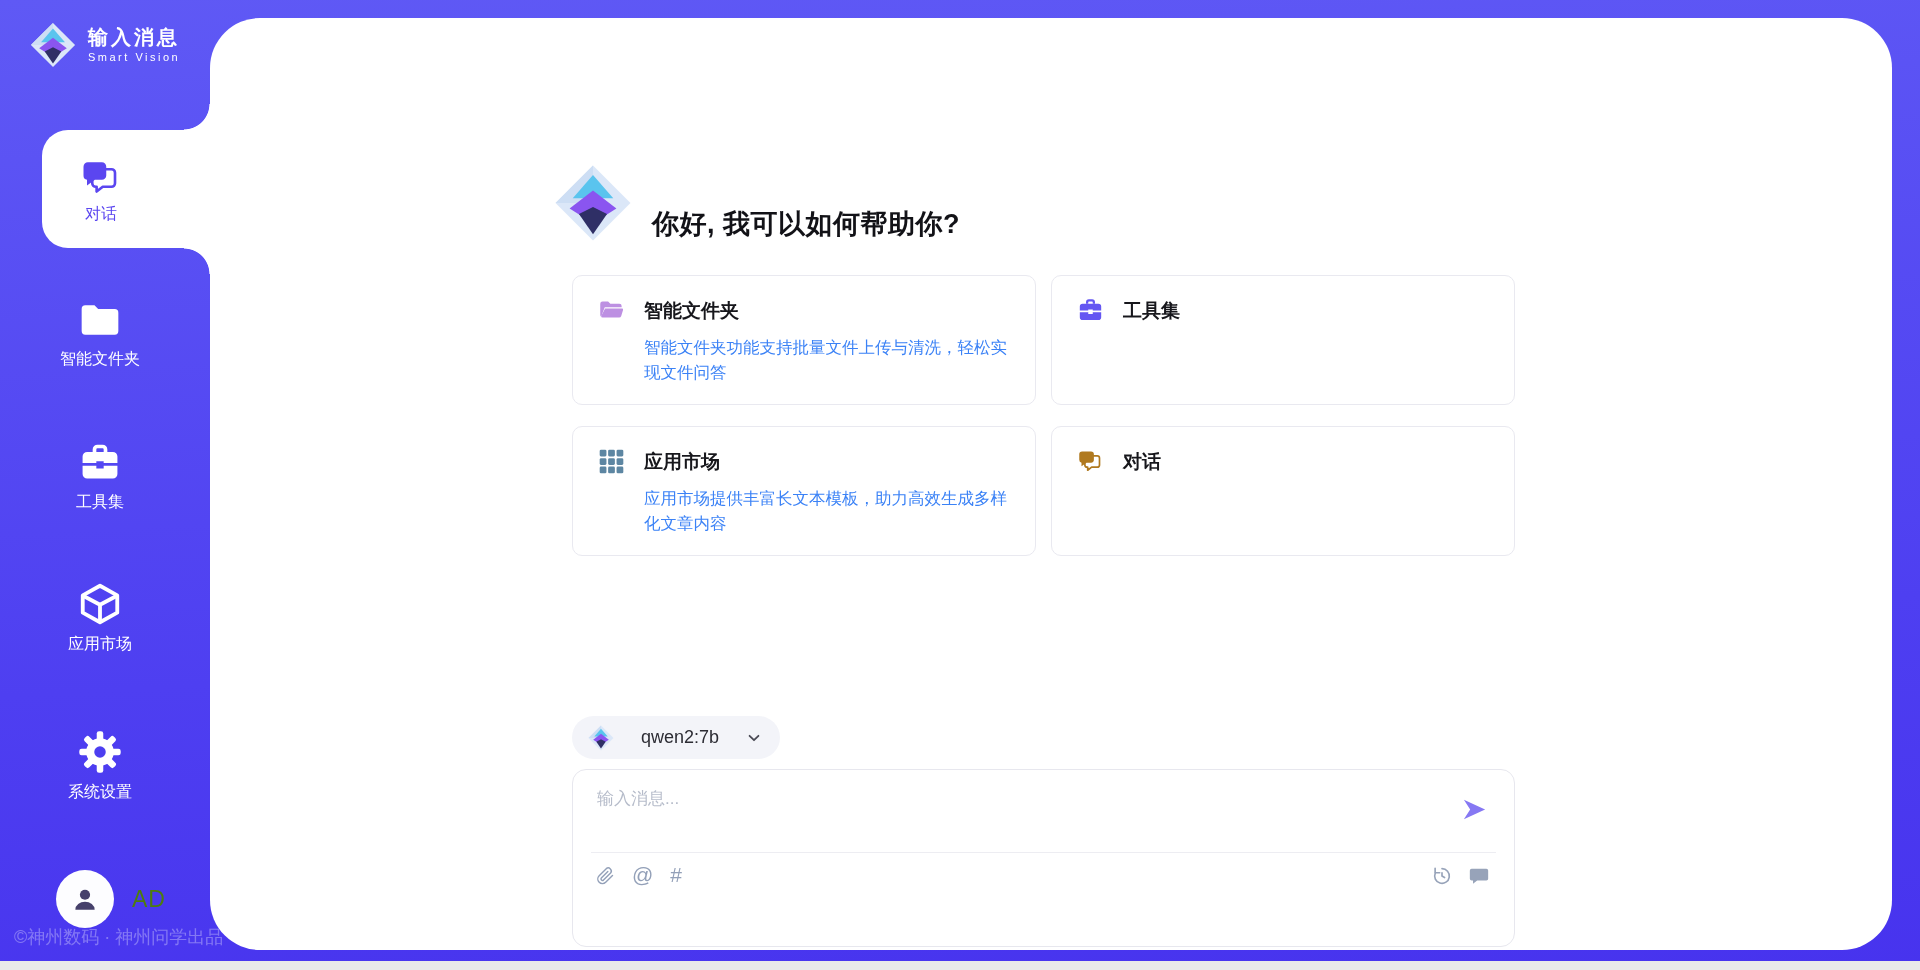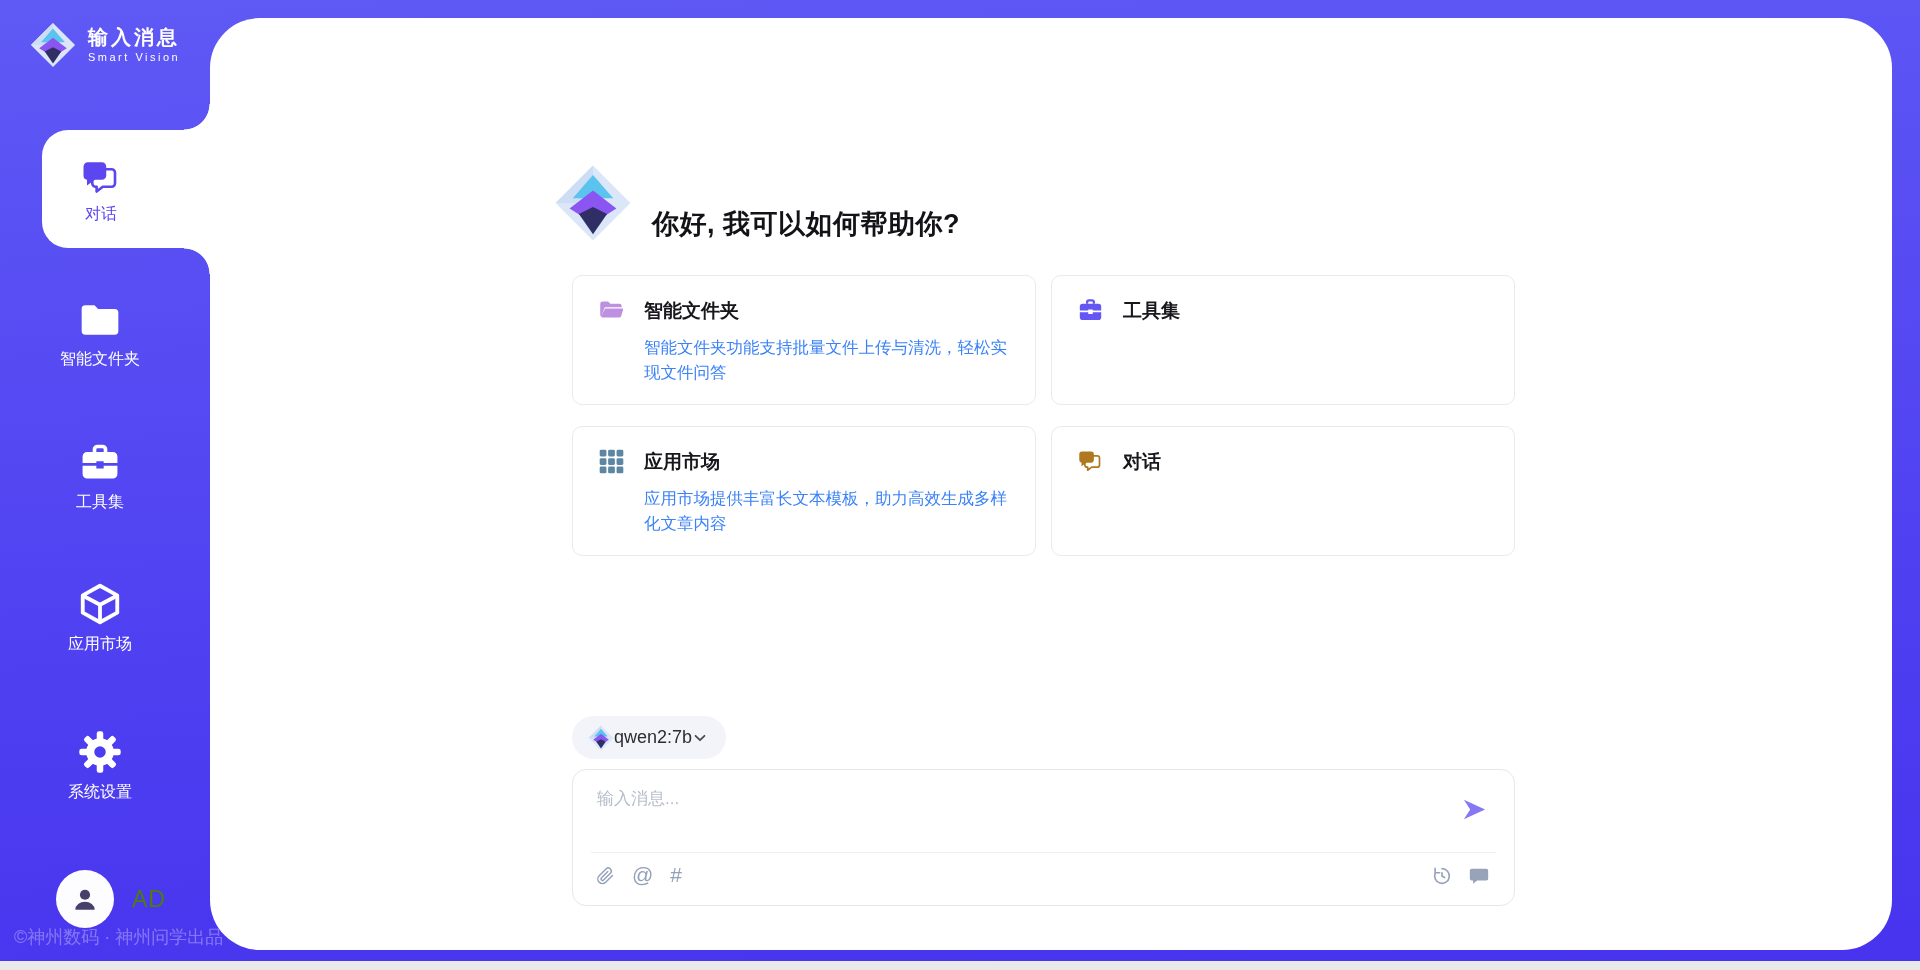--- a/index.html
+++ b/index.html
@@ -40,25 +40,25 @@
   .greeting{font-size:27px;font-weight:bold;color:#121217;letter-spacing:0.5px;}
   
   .cards{position:absolute;left:572px;top:275px;width:943px;display:grid;
     grid-template-columns:1fr 1fr;column-gap:15px;row-gap:21px;}
   .card{box-sizing:border-box;height:130px;border:1px solid #e9e9f0;border-radius:10px;background:#fff;
     padding:21px 24px 20px 25px;cursor:pointer;}
   .card-head{display:flex;align-items:center;gap:19px;}
   .card-title{font-size:19px;font-weight:bold;color:#17171c;line-height:1;}
   .card-desc{margin:11px 0 0 46px;font-size:16.5px;color:#3b82f6;line-height:1.5;}
   
-  .pill{position:absolute;left:572px;top:716px;height:43px;display:inline-flex;align-items:center;gap:0;
+  .pill{position:absolute;left:572px;top:716px;height:43px;display:inline-flex;align-items:center;gap:27px;
     padding:0 18px 0 16px;border-radius:22px;background:#f3f4f9;cursor:pointer;}
   .pill-label{font-size:18px;color:#2c2c34;}
   
-  .composer{position:absolute;left:572px;top:769px;width:943px;height:137px;box-sizing:border-box;
+  .composer{position:absolute;left:572px;top:769px;width:943px;height:178px;box-sizing:border-box;
     border:1px solid #e7e7ee;border-radius:14px;background:#fff;}
   .composer textarea{position:absolute;left:22px;top:15px;width:850px;height:58px;border:none;outline:none;
     resize:none;font-size:17px;font-family:inherit;color:#333;background:transparent;}
   .composer textarea::placeholder{color:#b6bcca;}
   .send{position:absolute;right:26px;top:26px;width:27px;height:27px;color:#8678f3;cursor:pointer;}
   .divider{position:absolute;left:18px;right:18px;top:82px;height:1px;background:#ededf2;}
   .tools{position:absolute;left:22px;top:94px;display:flex;align-items:center;gap:17px;color:#93a0b8;}
   .tools .glyph{font-size:21px;line-height:1;cursor:pointer;}
   .tools .icon{cursor:pointer;}
   .actions{position:absolute;right:24px;top:95px;display:flex;align-items:center;gap:15px;color:#97a3b9;}

